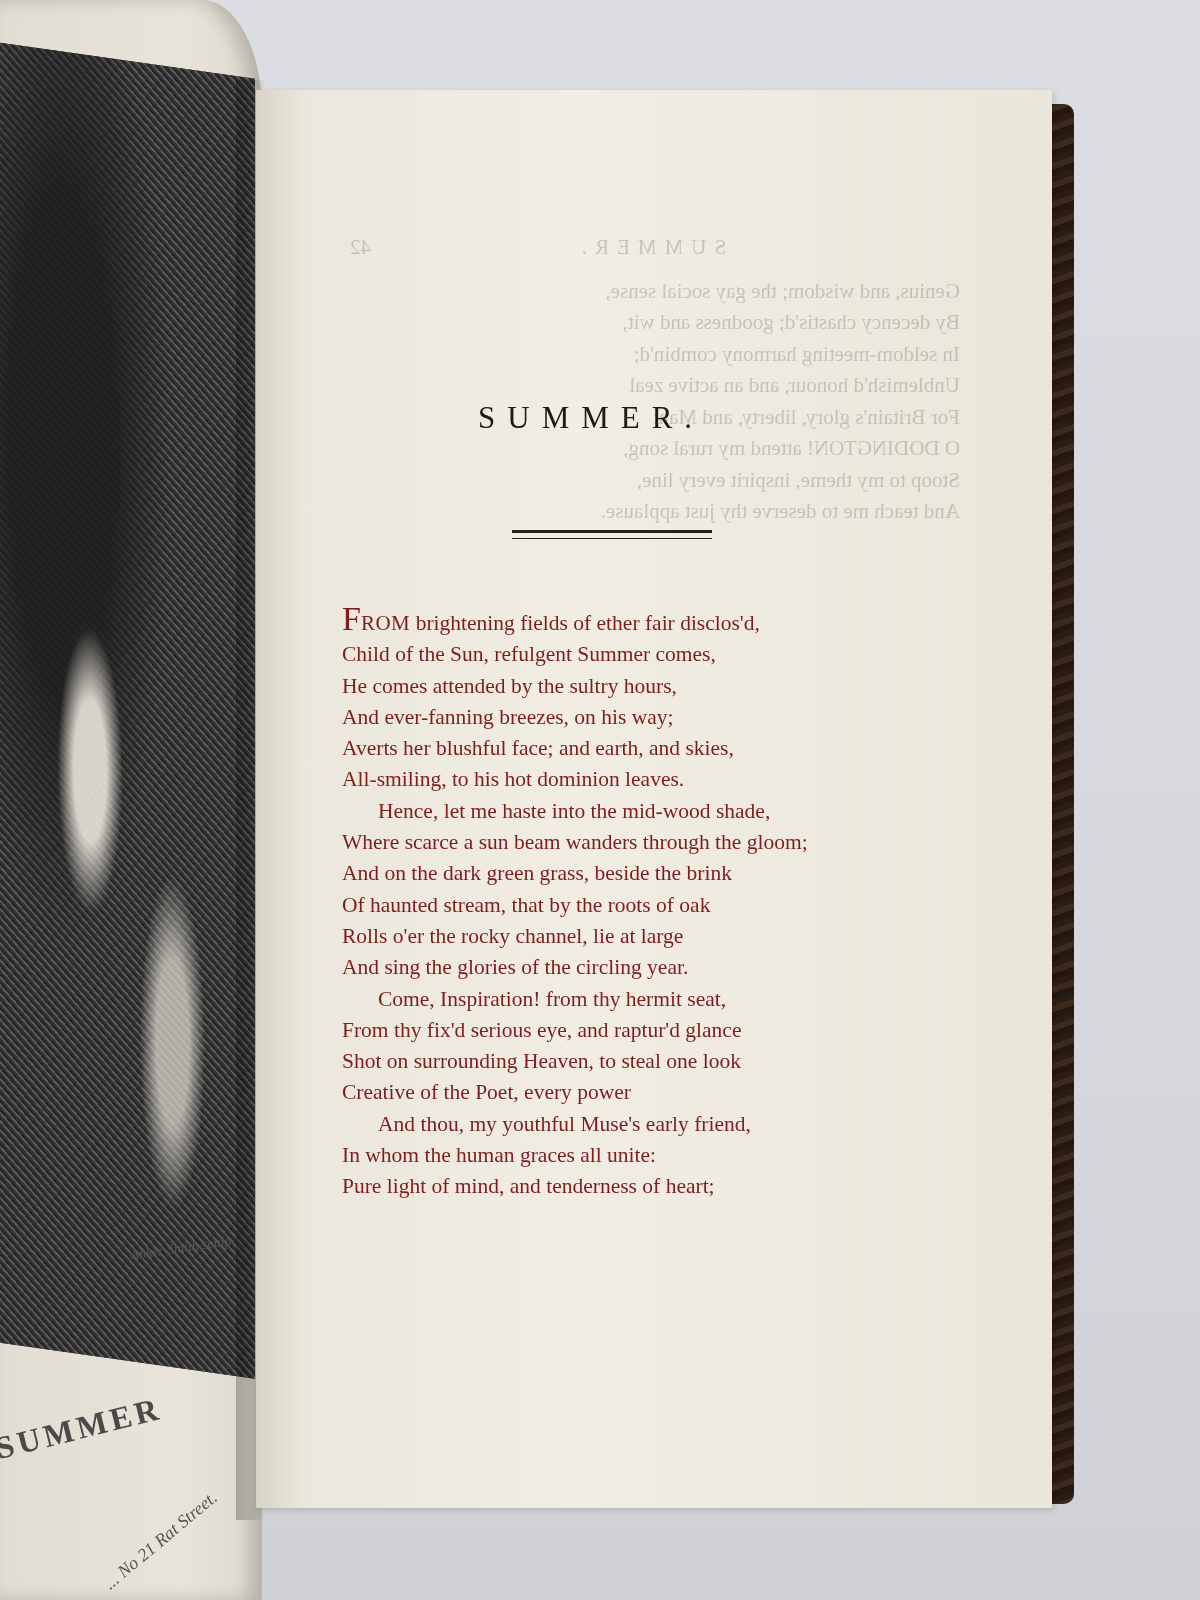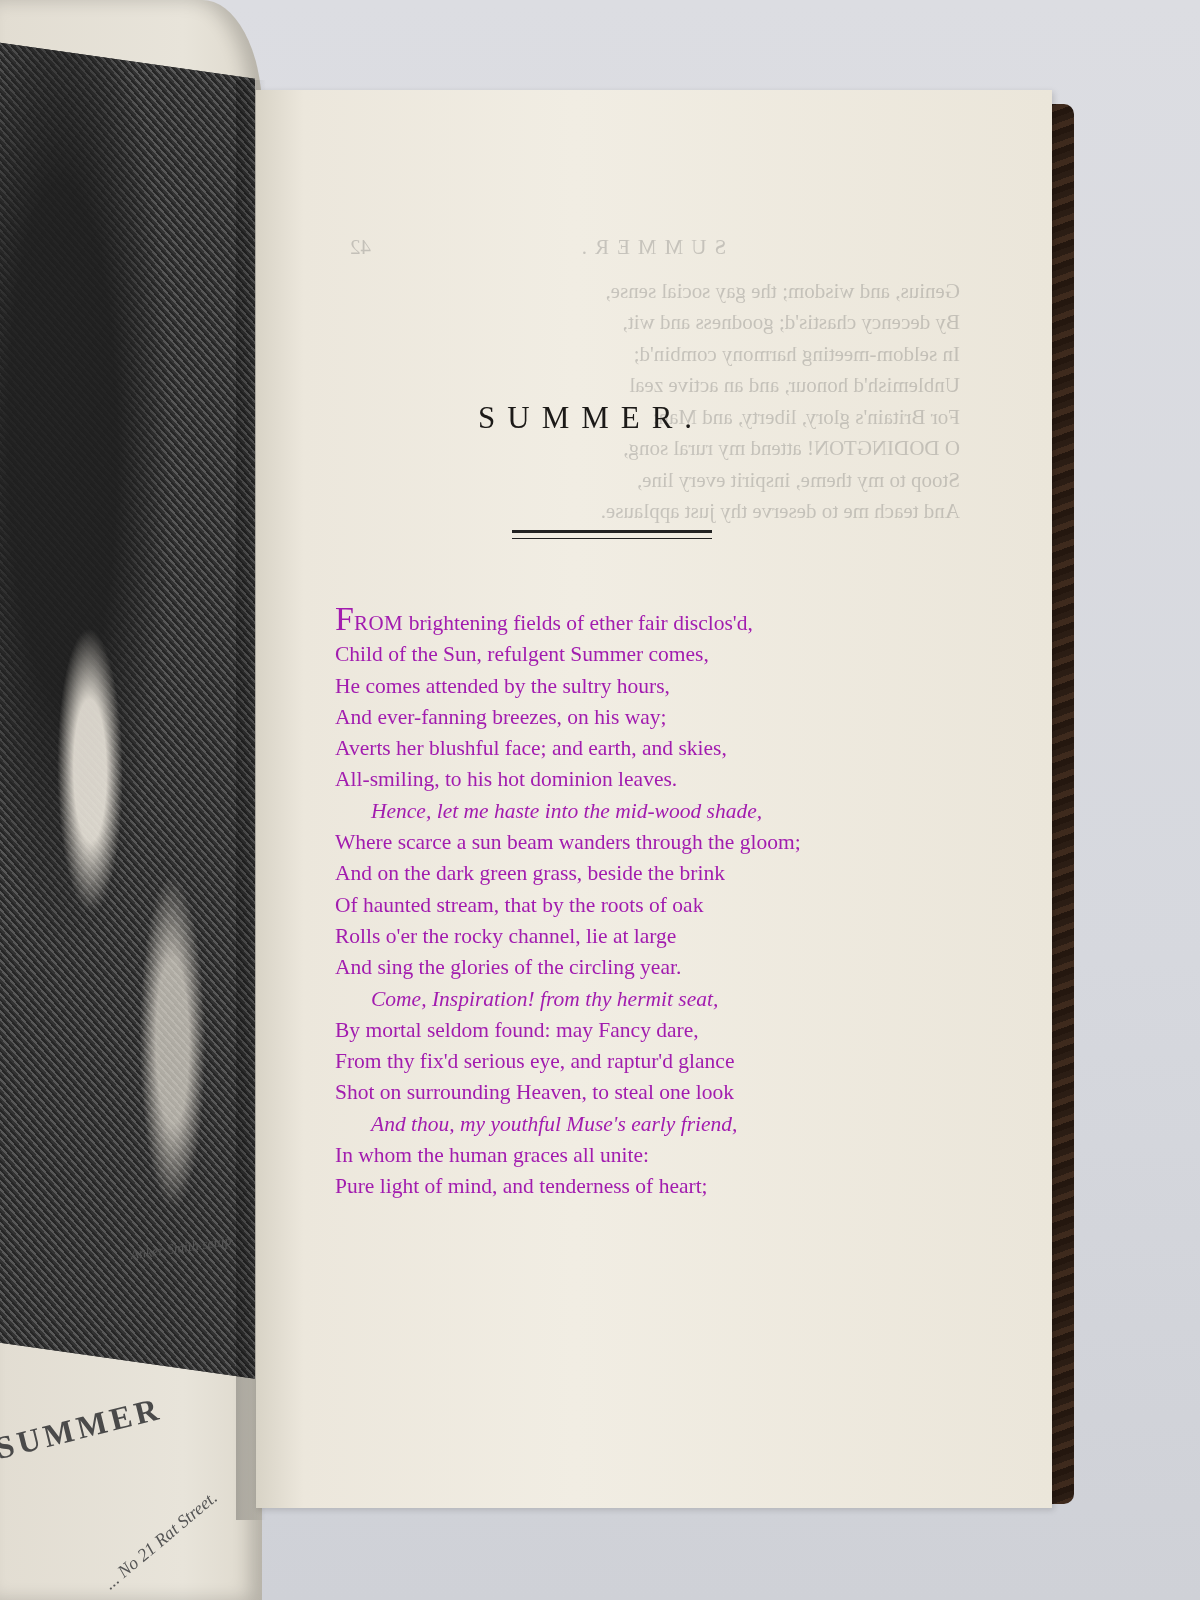--- a/index.html
+++ b/index.html
@@ -20,23 +20,23 @@
   .plate-imprint{position:absolute;left:90px;top:1530px;font-style:italic;font-size:18px;color:#555;transform:rotate(-40deg);}
   .gutter{position:absolute;left:236px;top:80px;width:30px;height:1440px;background:linear-gradient(90deg,rgba(0,0,0,.25),rgba(0,0,0,0));}
   
   .binding{position:absolute;left:1040px;top:104px;width:34px;height:1400px;background:repeating-linear-gradient(160deg,#2b1d14 0 6px,#3e2a1d 6px 12px,#24170f 12px 18px);border-radius:0 10px 10px 0;}
   .right-page{position:absolute;left:256px;top:90px;width:796px;height:1418px;background:linear-gradient(90deg,#d8d3c6 0%,#ece7dc 6%,#f1ede3 40%,#ebe6da 100%);box-shadow:2px 2px 6px rgba(0,0,0,.15);}
   .ghost{position:absolute;left:340px;top:232px;width:620px;color:rgba(90,90,90,.28);font-size:21px;line-height:31.5px;transform:scaleX(-1);text-align:left;}
   .ghost .runhead{letter-spacing:8px;text-align:center;margin-bottom:12px;}
   .ghost .pgno{position:absolute;right:10px;top:0;}
   .title{position:absolute;left:478px;top:400px;font-size:31px;letter-spacing:12px;color:#1c1a18;}
   .rule{position:absolute;left:512px;top:530px;width:200px;height:5px;border-top:3px solid #222;border-bottom:1px solid #222;}
-  .poem{position:absolute;left:335px;top:608px;width:600px;color:#a21caf;font-size:21.5px;line-height:31.3px;}
+  .poem{position:absolute;left:342px;top:608px;width:600px;color:#7f1d1d;font-size:21.5px;line-height:31.3px;}
   .poem .line{white-space:nowrap;}
-  .poem .indent{padding-left:36px;font-style:italic;}
+  .poem .indent{padding-left:36px;}
   .dropcap{font-size:34px;line-height:20px;}
   .smallcaps{font-size:21px;letter-spacing:.5px;}
 </style>
 </head>
 <body>
 
 <div class="backdrop"></div>
 
 <div class="left-page">
   <div class="plate"></div>
@@ -72,19 +72,19 @@
   <div class="line">And ever-fanning breezes, on his way;</div>
   <div class="line">Averts her blushful face; and earth, and skies,</div>
   <div class="line">All-smiling, to his hot dominion leaves.</div>
   <div class="line indent">Hence, let me haste into the mid-wood shade,</div>
   <div class="line">Where scarce a sun beam wanders through the gloom;</div>
   <div class="line">And on the dark green grass, beside the brink</div>
   <div class="line">Of haunted stream, that by the roots of oak</div>
   <div class="line">Rolls o'er the rocky channel, lie at large</div>
   <div class="line">And sing the glories of the circling year.</div>
   <div class="line indent">Come, Inspiration! from thy hermit seat,</div>
-  <div class="line">By mortal seldom found: may Fancy dare,</div>
   <div class="line">From thy fix'd serious eye, and raptur'd glance</div>
   <div class="line">Shot on surrounding Heaven, to steal one look</div>
+  <div class="line">Creative of the Poet, every power</div>
   <div class="line indent">And thou, my youthful Muse's early friend,</div>
   <div class="line">In whom the human graces all unite:</div>
   <div class="line">Pure light of mind, and tenderness of heart;</div>
 </div>
 
 </body></html>

